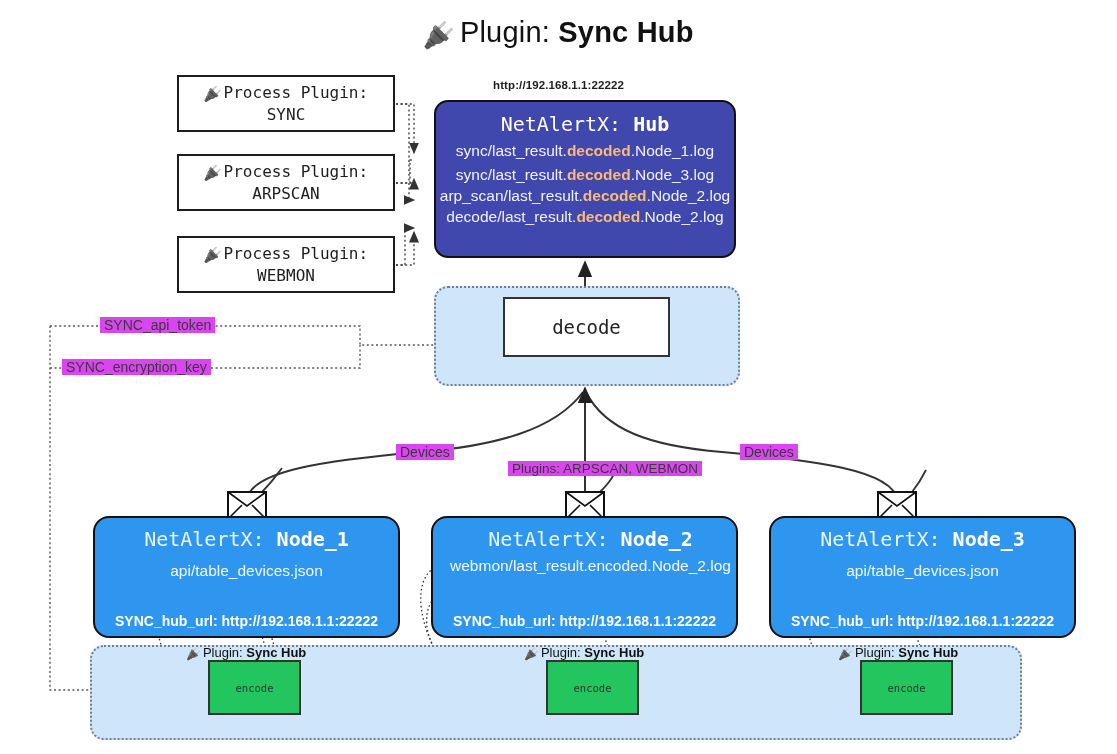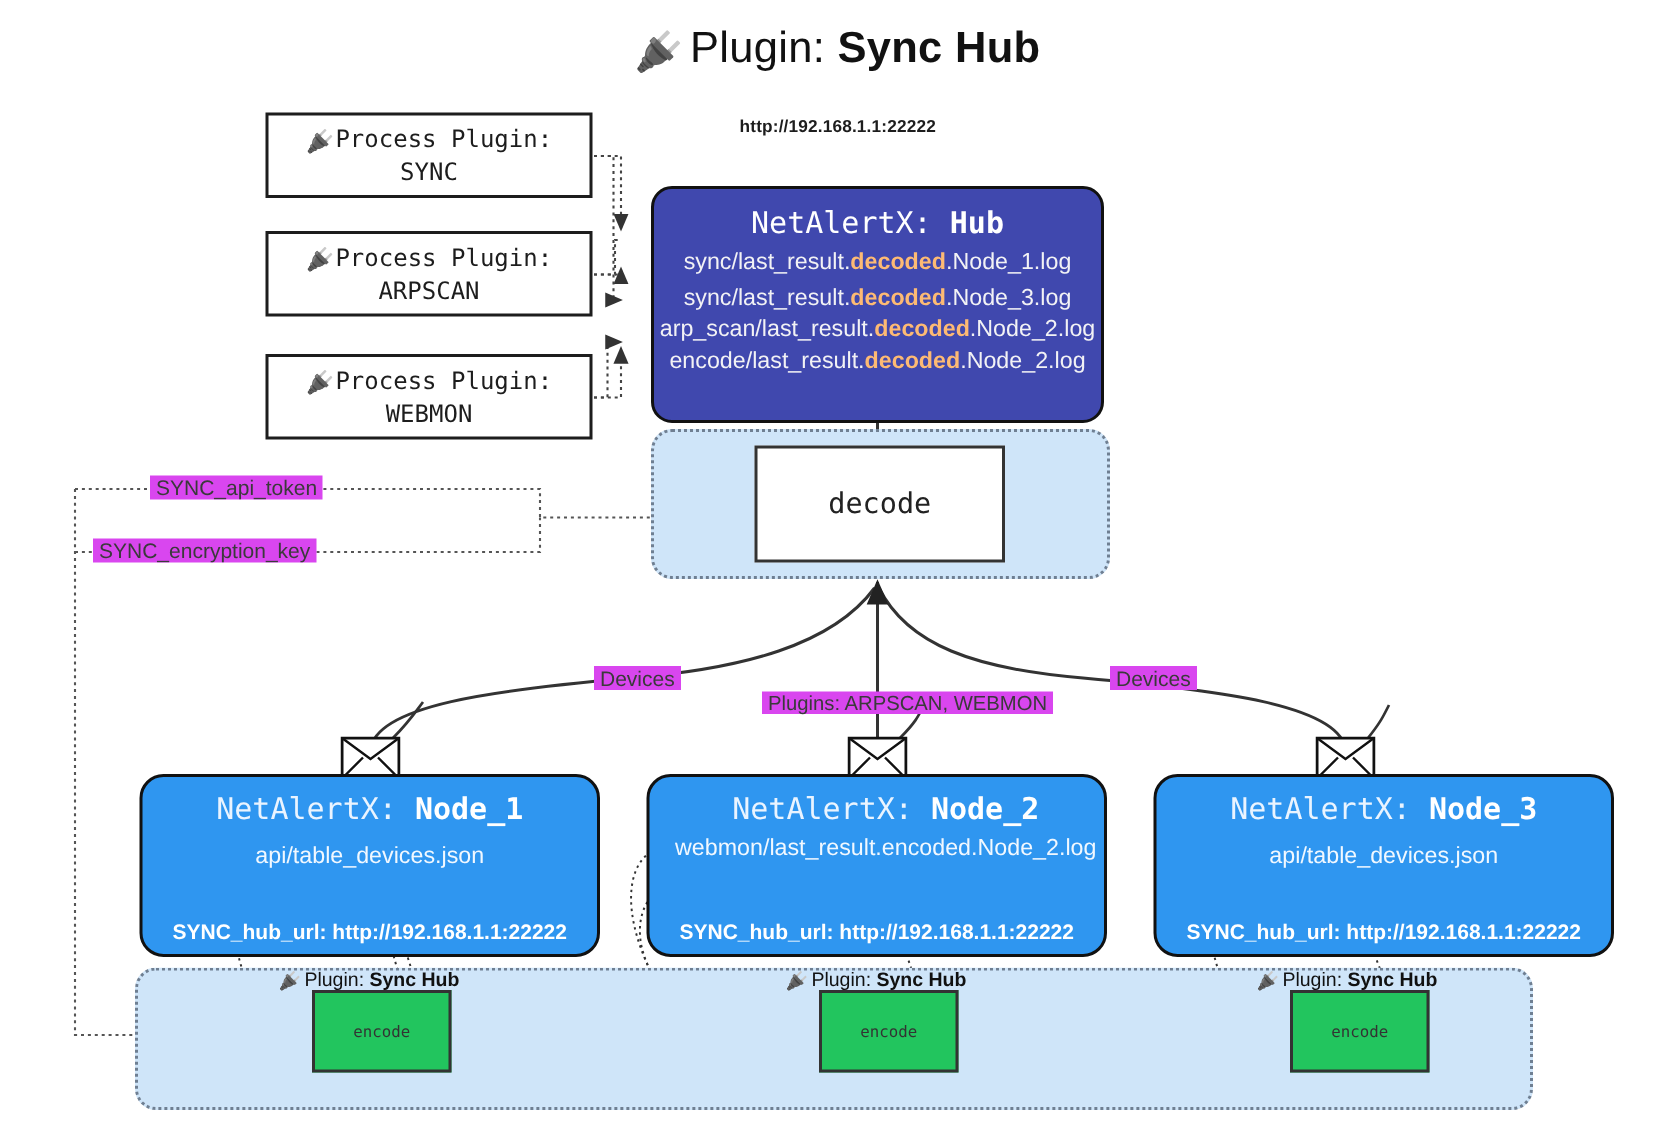--- a/index.html
+++ b/index.html
@@ -32,42 +32,42 @@
   .proc-box .l2{white-space:nowrap;}
 
   
   .hub-url{
     position:absolute;font-size:11.5px;color:#1d1d1d;font-weight:bold;
     white-space:nowrap;letter-spacing:.1px;
   }
   .hub{
     position:absolute;left:434px;top:100px;width:302px;height:158px;
     background:#4048ae;border:2.5px solid #111;border-radius:14px;
-    box-sizing:border-box;color:#fff;margin-top:24px;
+    box-sizing:border-box;color:#fff;
   }
   .hub .hub-title{
     text-align:center;margin-top:10px;
     font-family:"DejaVu Sans Mono","Liberation Mono",monospace;
     font-size:20px;color:#fff;
   }
   .hub .hub-title b{font-weight:bold;}
   .hub .logline{
     font-size:15.5px;color:#f2f2f5;text-align:center;white-space:nowrap;
     margin-top:6px;
   }
   .hub .logline b{font-weight:bold;color:#fdba74;}
   .hub .logline.tight{margin-top:3px;}
 
   
   .decode-band{
     position:absolute;left:434px;top:286px;width:306px;height:100px;
     background:#cfe5f9;border:2px dotted #6f7f92;border-radius:14px;box-sizing:border-box;
   }
   .decode-box{
-    position:absolute;left:503px;top:297px;width:167px;height:78px;
+    position:absolute;left:503px;top:297px;width:167px;height:60px;
     background:#fff;border:2px solid #333;box-sizing:border-box;
     display:flex;align-items:center;justify-content:center;
     font-family:"DejaVu Sans Mono","Liberation Mono",monospace;
     font-size:19px;color:#222;
   }
 
   
   .node{
     position:absolute;width:307px;height:122px;background:#2f96f0;
     border:2.5px solid #111;border-radius:16px;box-sizing:border-box;color:#fff;
@@ -206,21 +206,21 @@
   <div class="hub-url" style="left:0;top:79px;width:1117px;text-align:center;">http://192.168.1.1:22222</div>
 
   <div class="hub">
     <div class="hub-title">
       <span>NetAlertX:</span>
       <b>Hub</b>
     </div>
     <div class="logline"><span>sync/last_result.</span><b>decoded</b><span>.Node_1.log</span></div>
     <div class="logline"><span>sync/last_result.</span><b>decoded</b><span>.Node_3.log</span></div>
     <div class="logline tight"><span>arp_scan/last_result.</span><b>decoded</b><span>.Node_2.log</span></div>
-    <div class="logline tight"><span>encode/last_result.</span><b>decoded</b><span>.Node_2.log</span></div>
+    <div class="logline tight"><span>decode/last_result.</span><b>decoded</b><span>.Node_2.log</span></div>
   </div>
 
   <div class="decode-band"></div>
   <div class="decode-box">decode</div>
 
   <div class="edge-label" style="left:100px;top:317px;">SYNC_api_token</div>
   <div class="edge-label" style="left:62px;top:359px;">SYNC_encryption_key</div>
 
   <div class="edge-label" style="left:396px;top:444px;">Devices</div>
   <div class="edge-label" style="left:740px;top:444px;">Devices</div>

